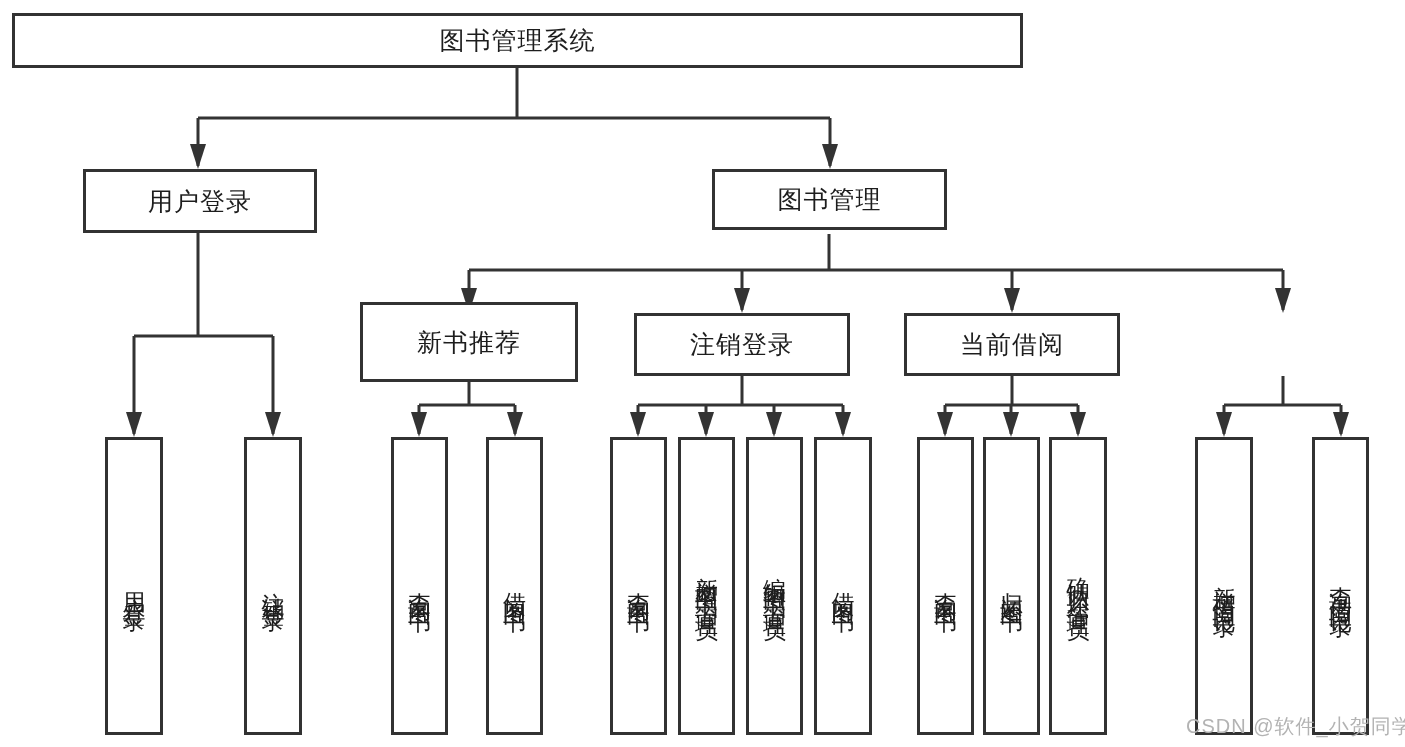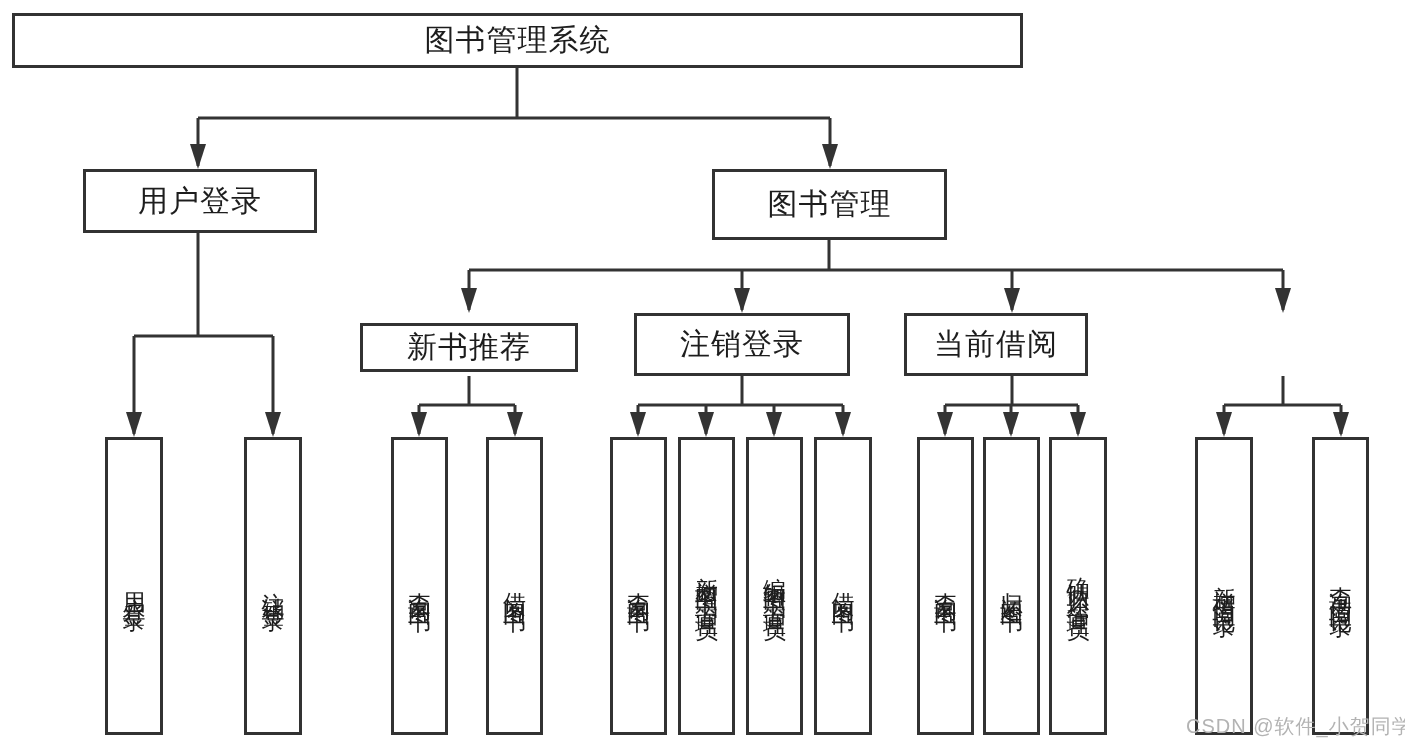--- a/index.html
+++ b/index.html
@@ -22,21 +22,21 @@
     box-sizing: border-box;
     border: 3px solid #323232;
     background: #ffffff;
     display: flex;
     align-items: center;
     justify-content: center;
     color: #1d1d1d;
     z-index: 2;
   }
   .hbox .label {
-    font-size: 30px;
+    font-size: 25px;
     letter-spacing: 1px;
     white-space: nowrap;
   }
   .vbox .label {
     writing-mode: vertical-rl;
     text-orientation: mixed;
     font-size: 23px;
     letter-spacing: 6px;
     line-height: 1;
     white-space: nowrap;
@@ -100,31 +100,31 @@
     </g>
   </svg>
 
   <div class="box hbox" style="left:12px;top:13px;width:1011px;height:55px">
     <span class="label">图书管理系统</span>
   </div>
 
   <div class="box hbox" style="left:83px;top:169px;width:234px;height:64px">
     <span class="label">用户登录</span>
   </div>
-  <div class="box hbox" style="left:712px;top:169px;width:235px;height:71px">
+  <div class="box hbox" style="left:712px;top:169px;width:235px;height:61px">
     <span class="label">图书管理</span>
   </div>
 
-  <div class="box hbox" style="left:360px;top:323px;width:218px;height:49px">
+  <div class="box hbox" style="left:360px;top:302px;width:218px;height:80px">
     <span class="label">新书推荐</span>
   </div>
   <div class="box hbox" style="left:634px;top:313px;width:216px;height:63px">
     <span class="label">注销登录</span>
   </div>
-  <div class="box hbox" style="left:904px;top:313px;width:184px;height:63px">
+  <div class="box hbox" style="left:904px;top:313px;width:216px;height:63px">
     <span class="label">当前借阅</span>
   </div>
 
   <div class="box vbox" style="left:105px;top:437px;width:58px;height:298px">
     <span class="label">用户登录</span>
   </div>
   <div class="box vbox" style="left:244px;top:437px;width:58px;height:298px">
     <span class="label">注销登录</span>
   </div>
 

